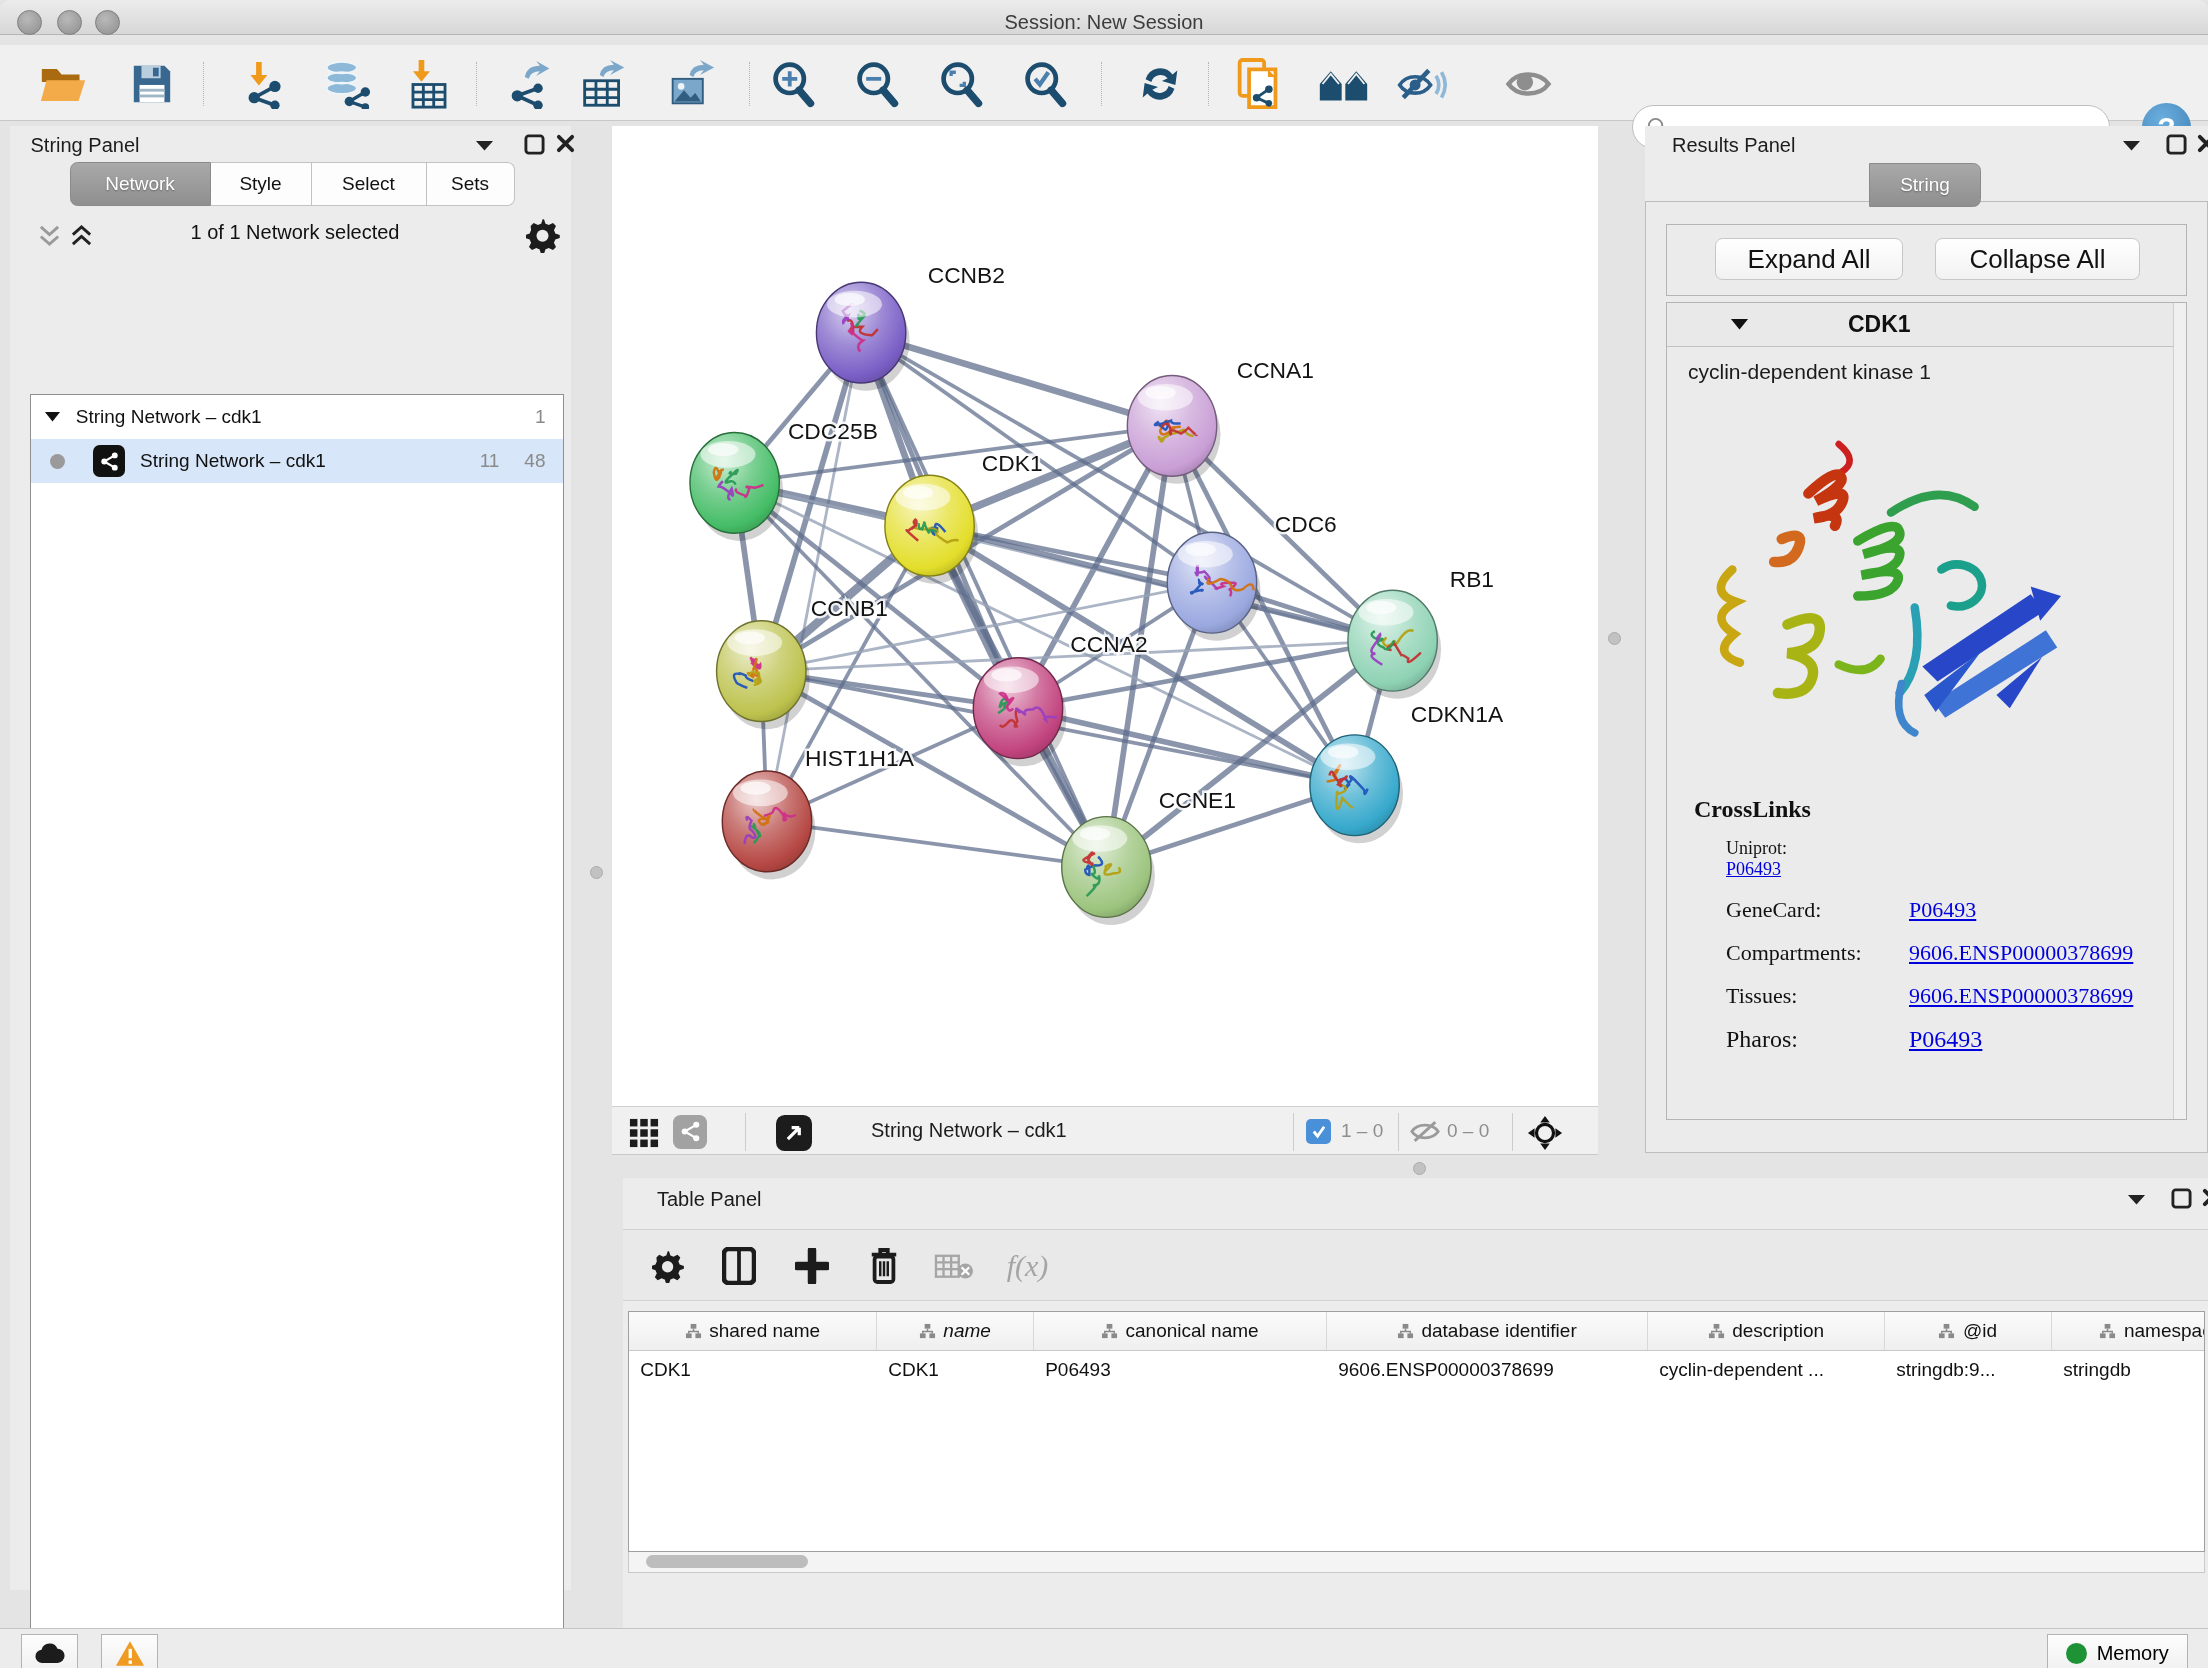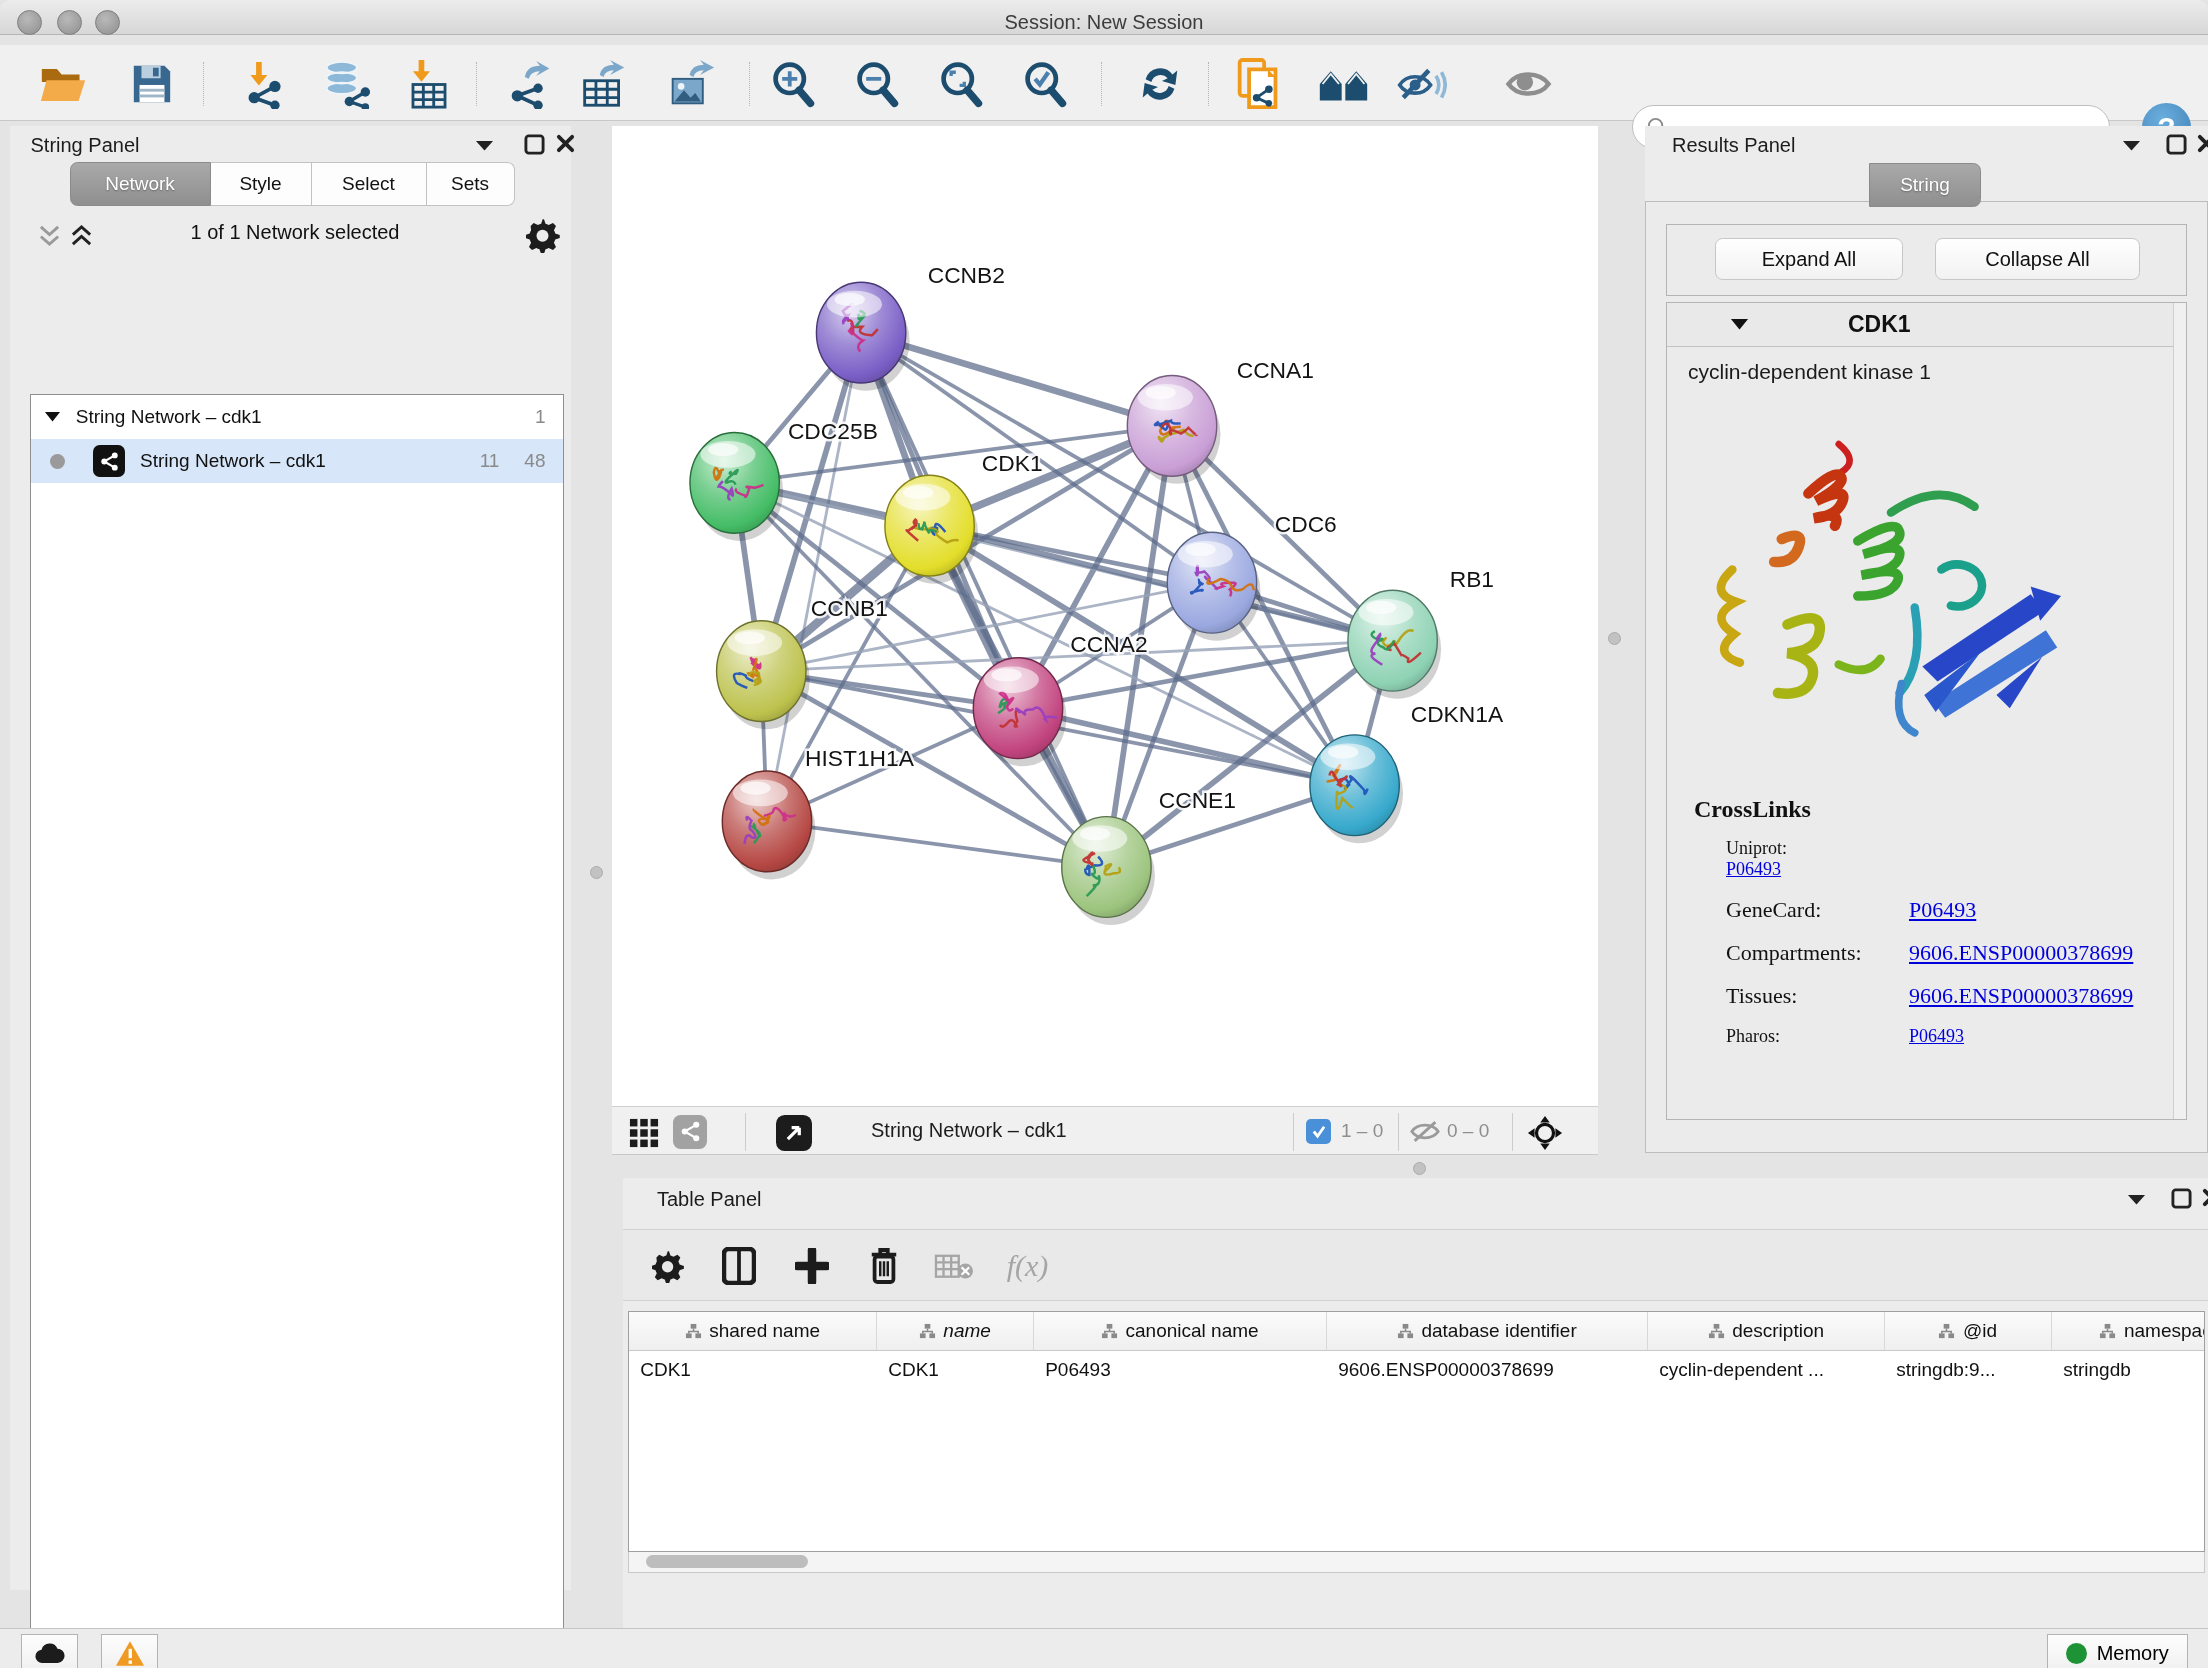--- a/index.html
+++ b/index.html
@@ -50,21 +50,21 @@
   .netfooter { left:612px; top:1106px; width:986px; height:49px; background:#f0f0f0;
     border-top:1px solid #cfcfcf; border-bottom:1px solid #c9c9c9; }
   .nfsep { position:absolute; top:5.7px; height:38px; border-left:1px solid #cccccc; }
   .nfnum { font-size:19px; color:#8e8e8e; }
   .splitdot { width:13.3px; height:13.3px; border-radius:50%; background:#c2c2c2; border:1px solid #ababab; }
 
   
   .rpanel { left:1645px; top:126px; width:563px; height:1027px; background:#ececec; }
   .rbox { position:absolute; background:#ebebeb; border:1px solid #b4b4b4; }
   .btn { background:linear-gradient(#ffffff,#f2f2f2); border:1px solid #c6c6c6; border-radius:7.6px;
-    font-size:20px; color:#111; display:flex; align-items:center; justify-content:center; }
+    font-size:26px; color:#111; display:flex; align-items:center; justify-content:center; }
   .xlink { color:#0000dd; text-decoration:underline; }
   .serif { font-family:"Liberation Serif","DejaVu Serif",serif; }
 
   
   .tpanel { left:623px; top:1178px; width:1586px; height:450px; background:#ececec; }
   .ttoolbar { position:absolute; left:0px; top:51px; width:1586px; height:72px; background:#e9e9e9;
     border-top:1px solid #d2d2d2; border-bottom:1px solid #d2d2d2; }
   .tti { position:absolute; top:13.3px; width:49px; height:46px; display:flex; align-items:center; justify-content:center; }
   .tablewrap { position:absolute; left:4.8px; top:133px; width:1577px; height:241px; background:#fff;
     border:1px solid #9f9f9f; overflow:hidden; }
@@ -712,21 +712,21 @@
           <a class="xlink" href="#">P06493</a>
         </div>
         <div class="serif" style="display: flex; margin-bottom: 17px; font-size: 22px; color: rgb(17, 17, 17);">
           <span style="width: 183px;">Compartments:</span>
           <a class="xlink" href="#">9606.ENSP00000378699</a>
         </div>
         <div class="serif" style="display: flex; margin-bottom: 17px; font-size: 22px; color: rgb(17, 17, 17);">
           <span style="width: 183px;">Tissues:</span>
           <a class="xlink" href="#">9606.ENSP00000378699</a>
         </div>
-        <div class="serif" style="display: flex; margin-bottom: 17px; font-size: 18px; color: rgb(17, 17, 17);">
+        <div class="serif" style="display: flex; margin-bottom: 17px; font-size: 24px; color: rgb(17, 17, 17);">
           <span style="width: 183px;">Pharos:</span>
           <a class="xlink" href="#">P06493</a>
         </div>
       </div>
 
     <div class="abs" style="left:506px; top:0; width:13.3px; height:816px; background:#f0f0f0; border-left:1px solid #cfcfcf"></div>
   </div>
 </div>
 
 <div class="abs tpanel">

